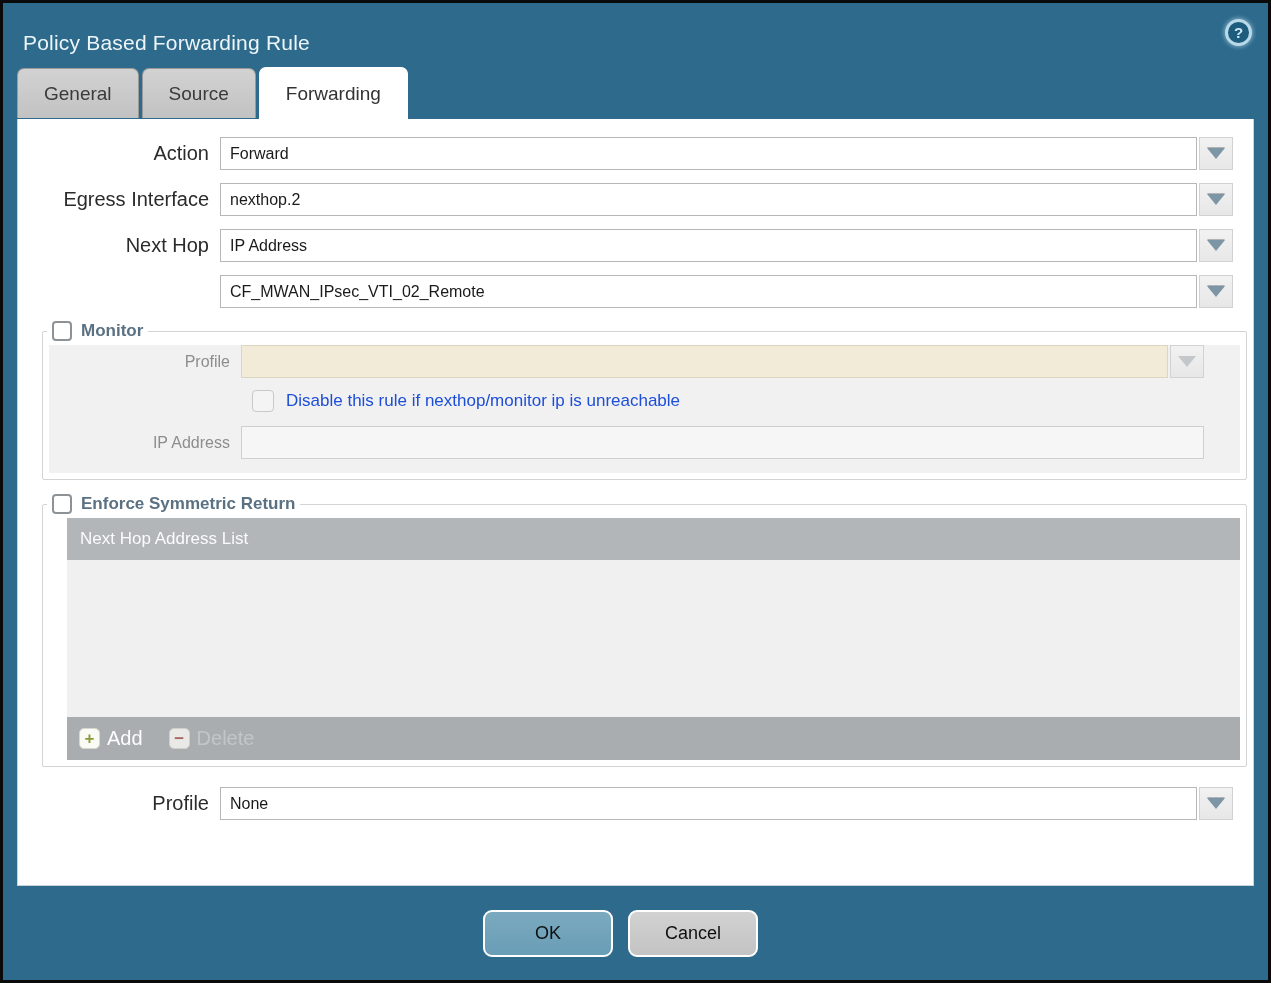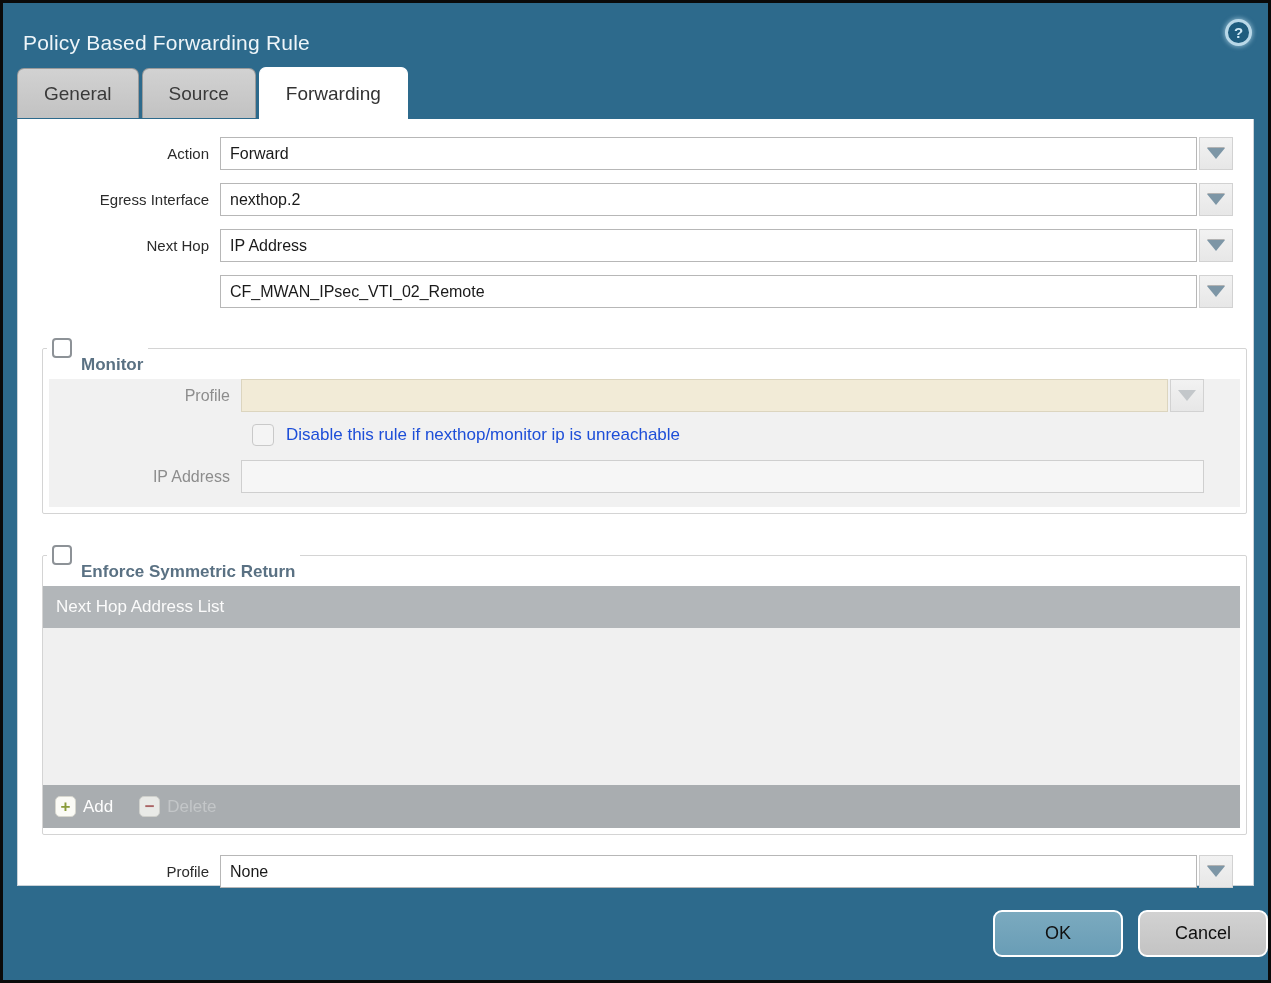--- a/index.html
+++ b/index.html
@@ -57,21 +57,21 @@
     margin: 0 14px; height: 767px;
     position: relative; z-index: 2;
     border: 1px solid #c9d2d8; border-top: none;
     padding-top: 18px;
   }
   .form-row {
     display: flex; align-items: center; margin: 0 20px 13px 0;
   }
   .form-row .lbl {
     width: 202px; text-align: right; padding-right: 11px;
-    font-size: 15px; color: #2b2b2b; flex: none;
+    font-size: 20px; color: #2b2b2b; flex: none;
   }
   .field-wrap { flex: 1; display: flex; align-items: stretch; }
   .field {
     flex: 1; height: 33px; border: 1px solid #b7b7b7;
     font-size: 16px; color: #1a1a1a; padding: 0 9px;
     display: flex; align-items: center; background: #fff;
     white-space: nowrap; overflow: hidden;
   }
   .dd-btn {
     width: 34px; height: 33px; margin-left: 2px; flex: none;
@@ -95,67 +95,67 @@
   legend {
     display: flex; align-items: center; gap: 9px;
     margin-left: 4px; padding: 0 5px;
   }
   .cb {
     width: 20px; height: 20px; background: #fff;
     border: 2px solid #8d9297; border-radius: 4px;
     cursor: pointer; flex: none;
   }
   .legend-text {
-    font-size: 17px; font-weight: bold; color: #5a7183; margin-top: 34px;
+    font-size: 17px; font-weight: bold; color: #5a7183;
   }
   .fs-inner {
     background: #f1f1f1; margin: 4px 6px 6px 6px;
     padding: 0 0 14px 0;
   }
   .fs-row { display: flex; align-items: center; margin: 0 36px 12px 0; }
   .fs-row:last-child { margin-bottom: 0; }
   .fs-row .lbl {
     width: 192px; text-align: right; padding-right: 11px;
     font-size: 16px; color: #8d8d8d; flex: none;
   }
   .field.cream { background: #f2ebd7; border-color: #dcd5bf; }
   .field.disabled { background: #f6f6f6; border-color: #cfcfcf; }
   .cb-inline-row { display: flex; align-items: center; margin: 2px 0 14px 203px; gap: 12px; }
   .cb.disabled { border: 1px solid #c9c9c9; background: #f4f4f4; cursor: default; }
   .cb-inline-row .cb { width: 22px; height: 22px; }
   .dis-text { font-size: 17px; color: #1d4ed8; }
   
-  .nh-table { margin: 4px 6px 6px 0; }
+  .nh-table { margin: 4px 6px 6px 24px; }
   .nh-head {
     height: 42px; background: #b2b6b9; color: #fbfbfb;
     display: flex; align-items: center; padding-left: 13px;
     font-size: 17px;
   }
   .nh-body { height: 157px; background: #f0f0f0; }
   .nh-foot {
     height: 43px; background: #a9adb0;
     display: flex; align-items: center; padding-left: 12px; gap: 26px;
   }
   .tool-btn { display: flex; align-items: center; gap: 7px; cursor: pointer; }
   .tool-ic {
     width: 21px; height: 21px; border-radius: 5px;
     background: #fbfbf6; border: 1px solid #d7d7cf;
     display: flex; align-items: center; justify-content: center;
     font-size: 17px; font-weight: bold; line-height: 1;
   }
   .tool-ic.plus { color: #8a9c3a; }
   .tool-ic.minus { color: #aa6464; background: #e9eae7; border-color: #cfd0cc; }
-  .tool-lbl { font-size: 17px; color: #fdfdfd; text-align: center; }
+  .tool-lbl { font-size: 20px; color: #fdfdfd; text-align: center; }
   .tool-btn.disabled { cursor: default; }
   .tool-btn.disabled .tool-lbl { color: #c3c6c8; }
   .schedule-row { margin-top: 20px; }
   
   .footer {
-    flex: 1; display: flex; align-items: center; justify-content: flex-end;
-    gap: 15px;
+    flex: 1; display: flex; align-items: center; justify-content: center;
+    padding-right: 30px; gap: 15px;
   }
   .btn {
     width: 130px; height: 47px; border-radius: 9px;
     border: 2px solid #ffffff; font-size: 18px; color: #101010;
     font-family: "Liberation Sans", sans-serif;
     display: flex; align-items: center; justify-content: center;
     cursor: pointer;
   }
   .btn-ok { background: linear-gradient(#7baabf,#699db6); }
   .btn-cancel { background: linear-gradient(#d2d2d2,#c3c3c3); }

